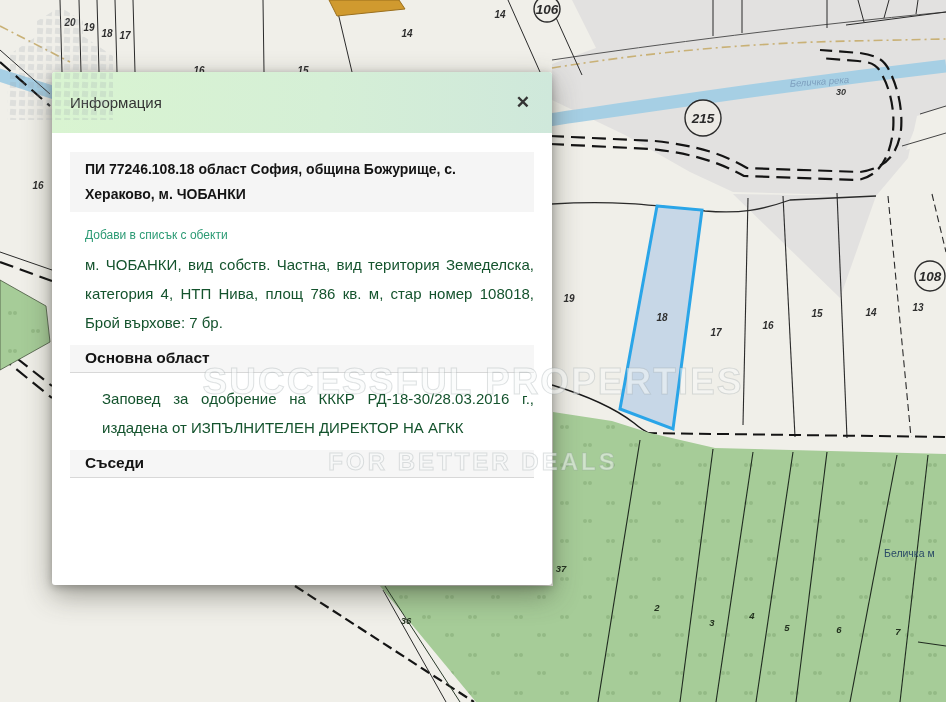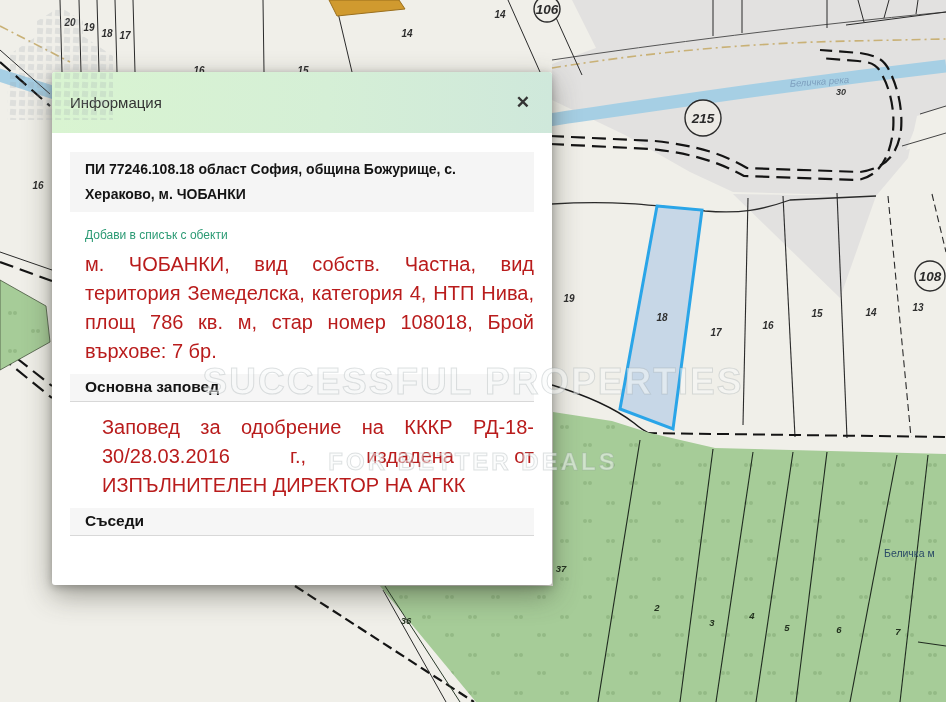--- a/index.html
+++ b/index.html
@@ -37,21 +37,21 @@
   .popup-body{padding:19px 18px 0;box-sizing:border-box;}
   .block-title{
     background:#f5f5f5;padding:5px 60px 5px 15px;
     font-weight:bold;font-size:14px;line-height:25px;color:#141414;
   }
   .add-link{
     display:inline-block;margin:16px 0 8px 15px;color:#2b9a74;
     font-size:12px;text-decoration:none;cursor:pointer;
   }
   .para{
-    font-size:20px;line-height:29px;color:#b91c1c;text-align:justify;
+    font-size:15px;line-height:29px;color:#14532d;text-align:justify;
     margin:0 0 8px 15px;
   }
   .section-bar{
     background:#f6f6f6;border-bottom:1px solid #d8d8d8;
     padding:4px 15px 5px;font-weight:bold;font-size:15.5px;color:#141414;
     margin-top:8px;
   }
   .para.mt{margin-top:11px;margin-left:32px;}
 
   
@@ -219,21 +219,21 @@
   <div class="popup">
     <div class="popup-header">
       <span class="popup-title">Информация</span>
       <button class="popup-close">✕</button>
     </div>
     <div class="popup-body">
       <div class="block-title">ПИ 77246.108.18 област София, община Божурище, с. Хераково, м. ЧОБАНКИ</div>
       <a class="add-link">Добави в списък с обекти</a>
       <p class="para">м. ЧОБАНКИ, вид собств. Частна, вид територия Земеделска, категория 4, НТП Нива, площ 786 кв. м, стар номер 108018, Брой върхове: 7 бр.</p>
 
-      <div class="section-bar">Основна заповед</div>
+      <div class="section-bar">Основна област</div>
       <p class="para mt">Заповед за одобрение на КККР РД-18-30/28.03.2016 г., издадена от ИЗПЪЛНИТЕЛЕН ДИРЕКТОР НА АГКК</p>
 
       <div class="section-bar">Съседи</div>
     </div>
   </div>
 
   <div class="watermark">
     <svg class="wm-logo" width="120" height="126" viewBox="0 0 120 126">
       <defs>
         <pattern id="wmgrid" width="9" height="9" patternUnits="userSpaceOnUse">

